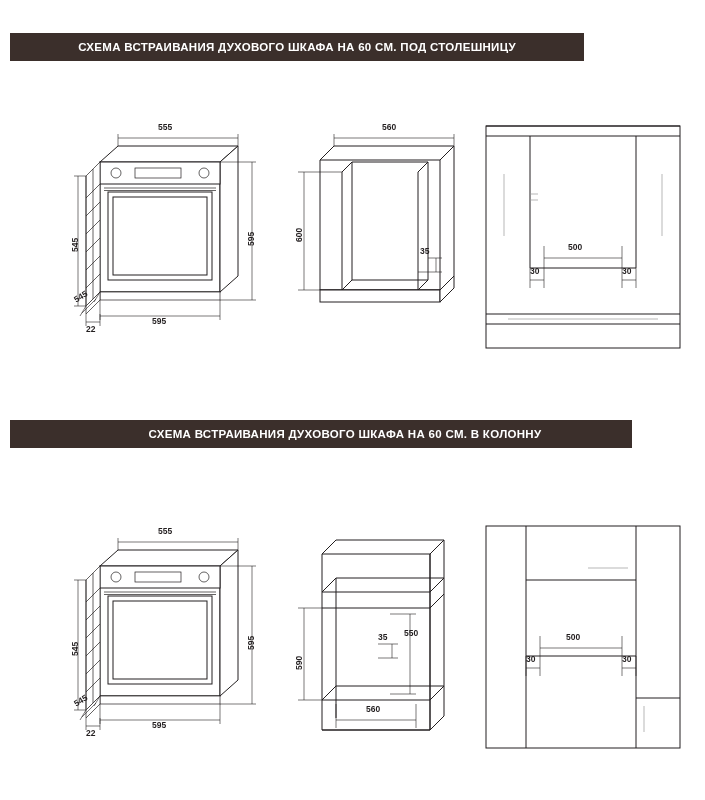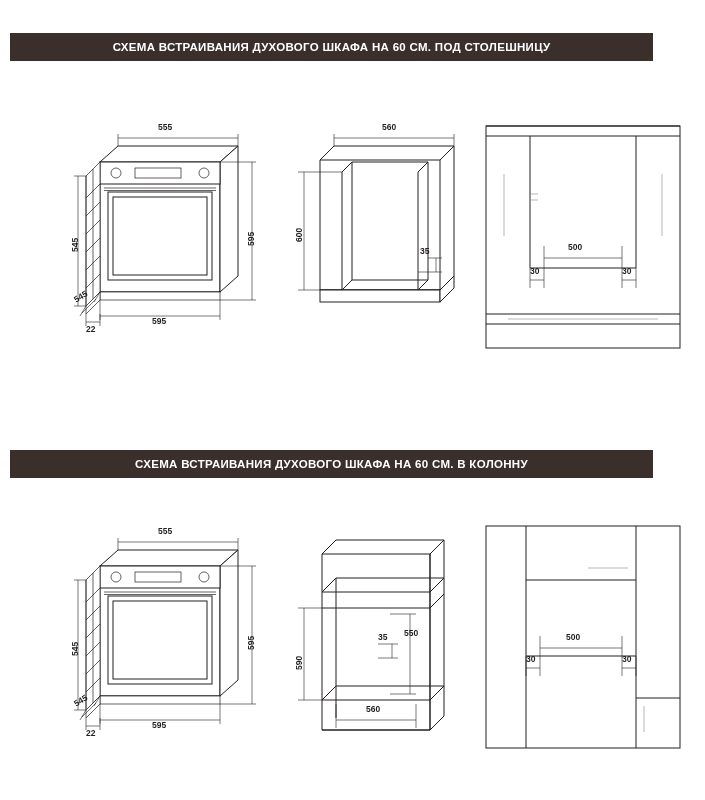--- a/index.html
+++ b/index.html
@@ -18,37 +18,37 @@
   .page {
     position: relative;
     width: 705px;
     height: 800px;
   }
 
   
   .banner {
     position: absolute;
     left: 10px;
-    width: 643px;
+    width: 574px;
     height: 28px;
     background: #3b2f2b;
     color: #ffffff;
     display: flex;
     align-items: center;
     justify-content: center;
     letter-spacing: 0.3px;
   }
   .banner .banner-text {
     font-size: 11.5px;
     font-weight: bold;
     text-align: center;
     white-space: nowrap;
   }
   #banner-1 { top: 33px; }
-  #banner-2 { top: 450px; }
+  #banner-2 { top: 420px; padding-left: 48px; }
 
   
   .panel {
     position: absolute;
   }
 
   svg { display: block; }
   .ln { stroke: #231f20; stroke-width: 1; fill: none; }
   .ln-thin { stroke: #231f20; stroke-width: 0.7; fill: none; }
   .ln-dim { stroke: #231f20; stroke-width: 0.6; fill: none; }

